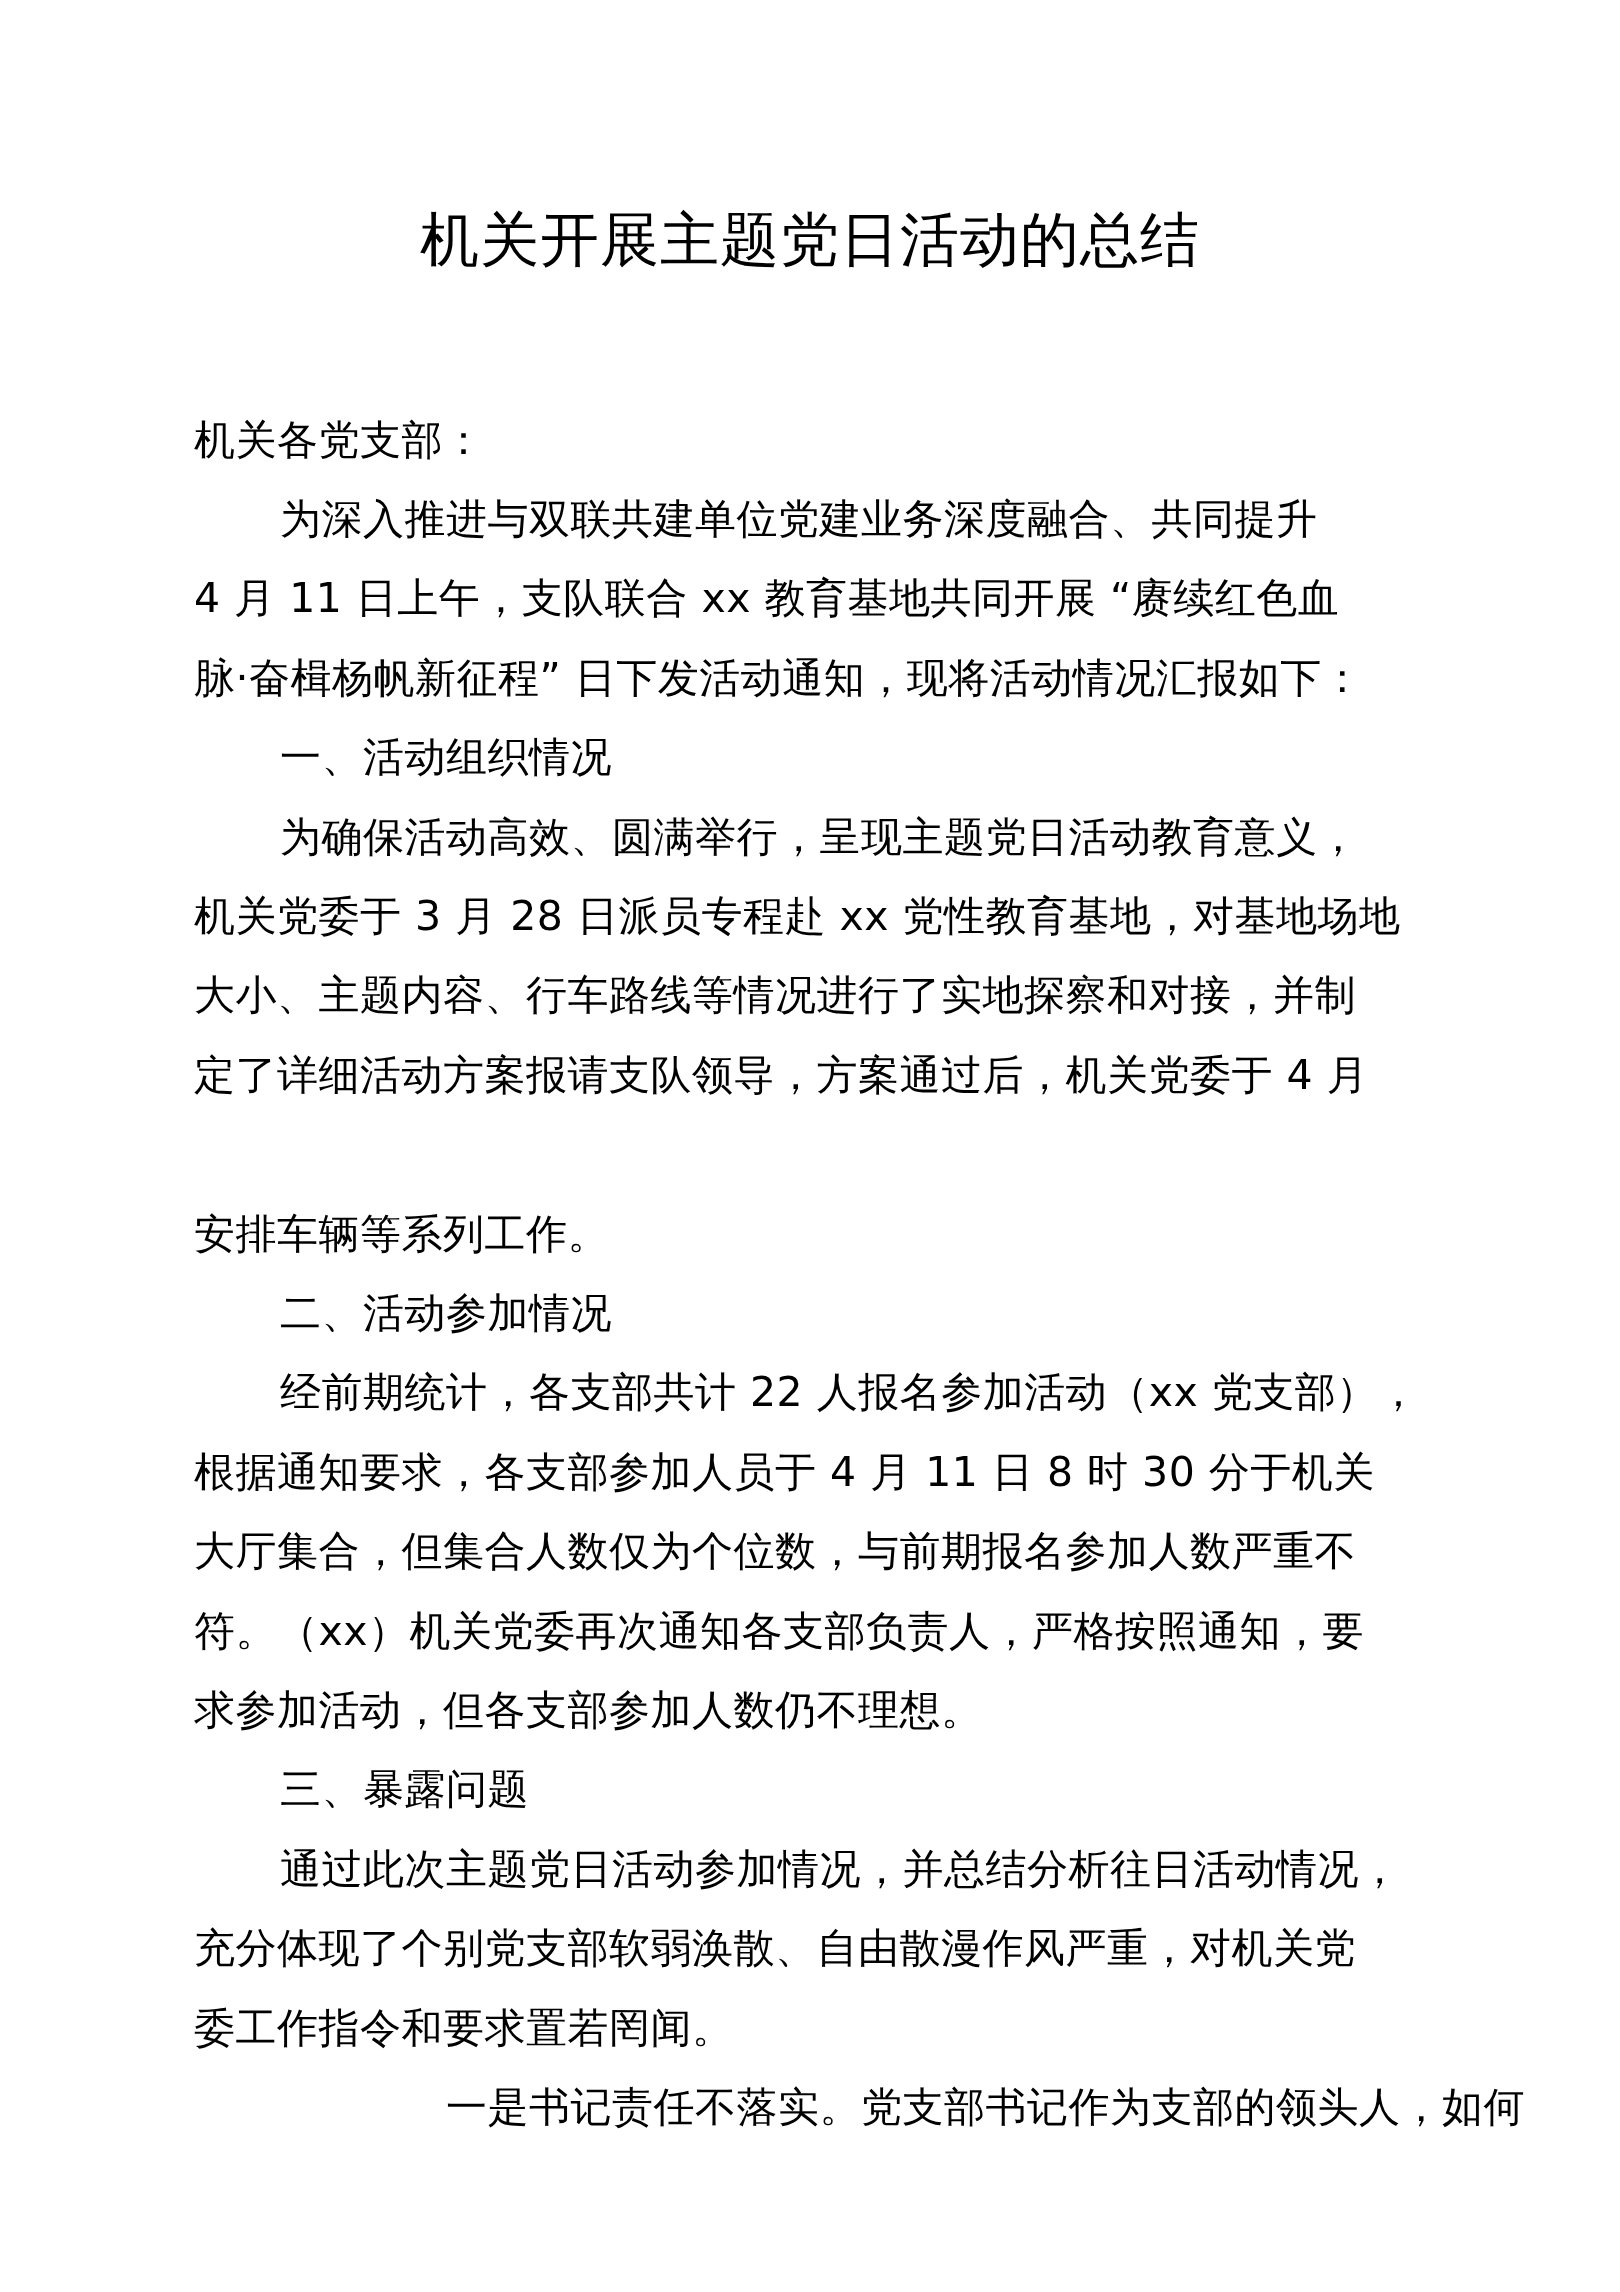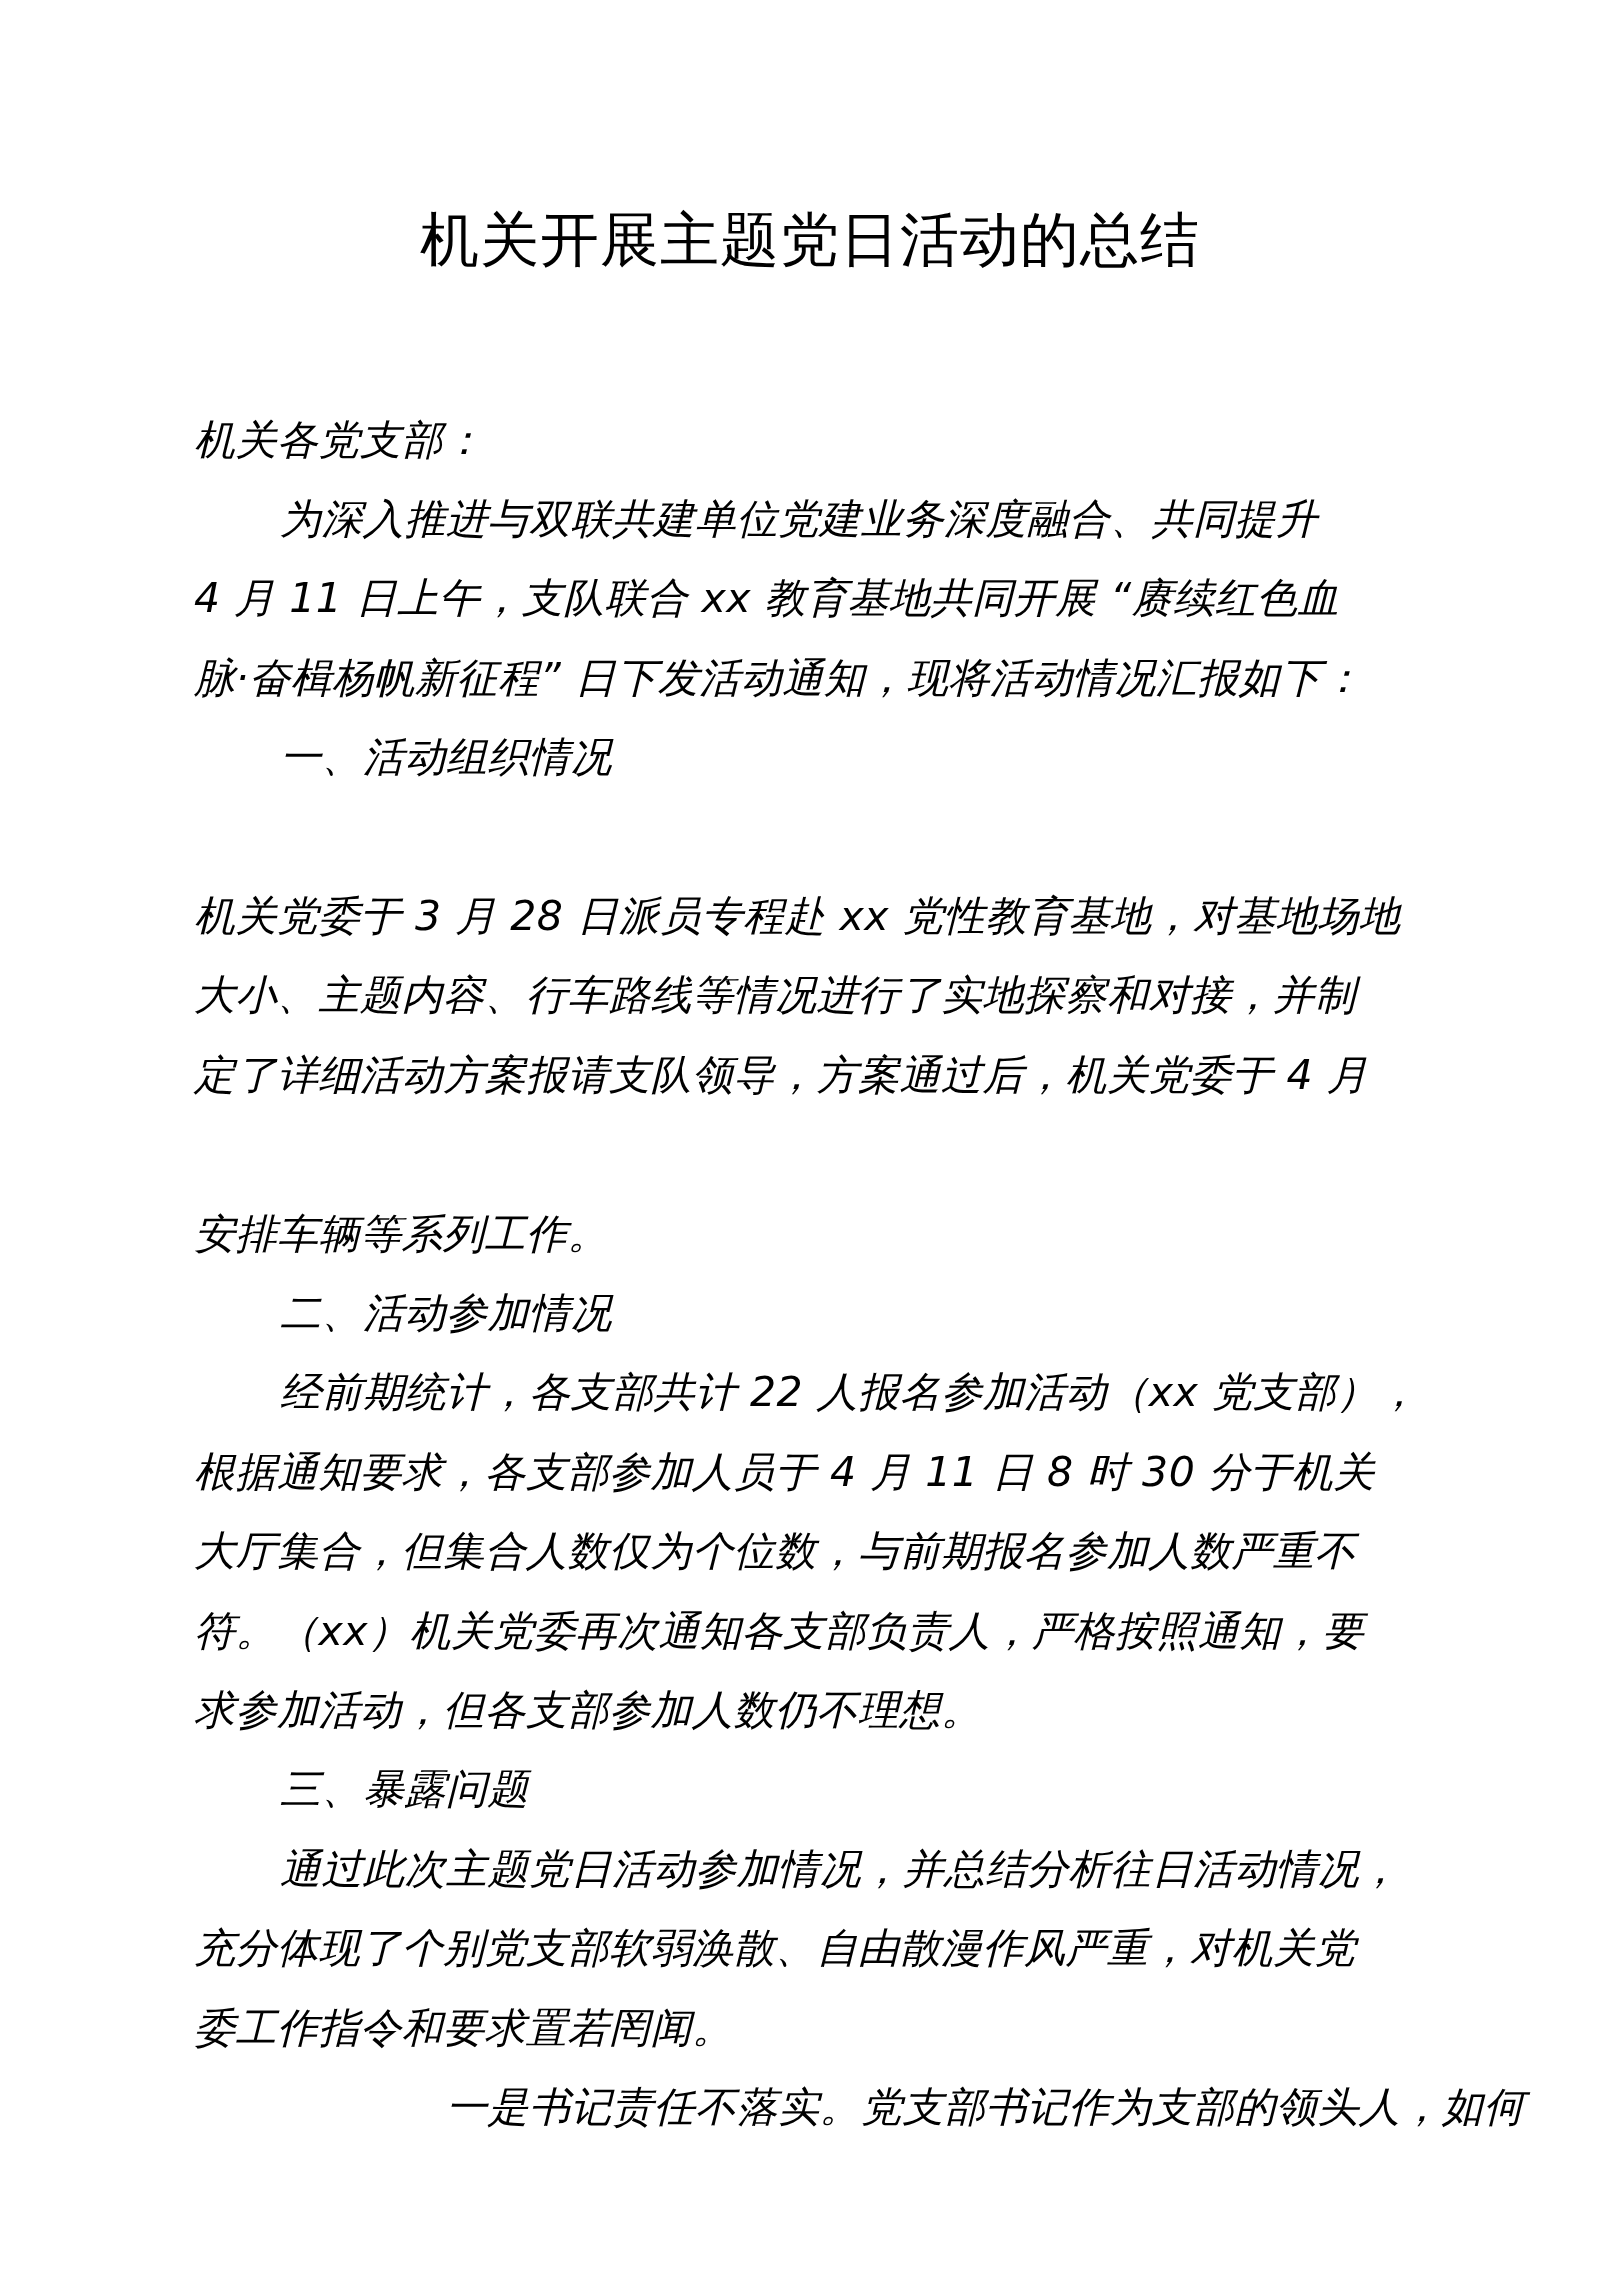--- a/index.html
+++ b/index.html
@@ -35,40 +35,40 @@
       font-weight: normal;
     }
     .line {
       position: absolute;
       left: 194px;
       width: 1245px;
       font-size: 41px;
       line-height: 59px;
       white-space: nowrap;
       letter-spacing: 0.5px;
-      font-style: italic;
     }
     .indent {
       left: 280px;
     }
   </style>
 </head>
 <body>
 
 <div class="page">
   <div class="title">机关开展主题党日活动的总结</div>
 
   <div class="line" style="top:411px;">机关各党支部：</div>
 
   <div class="line indent" style="top:490px;">为深入推进与双联共建单位党建业务深度融合、共同提升</div>
   <div class="line" style="top:569px;">4 月 11 日上午，支队联合 xx 教育基地共同开展 “赓续红色血</div>
   <div class="line" style="top:649px;">脉·奋楫杨帆新征程” 日下发活动通知，现将活动情况汇报如下：</div>
 
   <div class="line indent" style="top:728px;">一、活动组织情况</div>
 
+  <div class="line indent" style="top:808px;">为确保活动高效、圆满举行，呈现主题党日活动教育意义，</div>
   <div class="line" style="top:887px;">机关党委于 3 月 28 日派员专程赴 xx 党性教育基地，对基地场地</div>
   <div class="line" style="top:966px;">大小、主题内容、行车路线等情况进行了实地探察和对接，并制</div>
   <div class="line" style="top:1046px;">定了详细活动方案报请支队领导，方案通过后，机关党委于 4 月</div>
   <div class="line" style="top:1205px;">安排车辆等系列工作。</div>
 
   <div class="line indent" style="top:1284px;">二、活动参加情况</div>
 
   <div class="line indent" style="top:1363px;">经前期统计，各支部共计 22 人报名参加活动（xx 党支部），</div>
   <div class="line" style="top:1443px;">根据通知要求，各支部参加人员于 4 月 11 日 8 时 30 分于机关</div>
   <div class="line" style="top:1522px;">大厅集合，但集合人数仅为个位数，与前期报名参加人数严重不</div>

